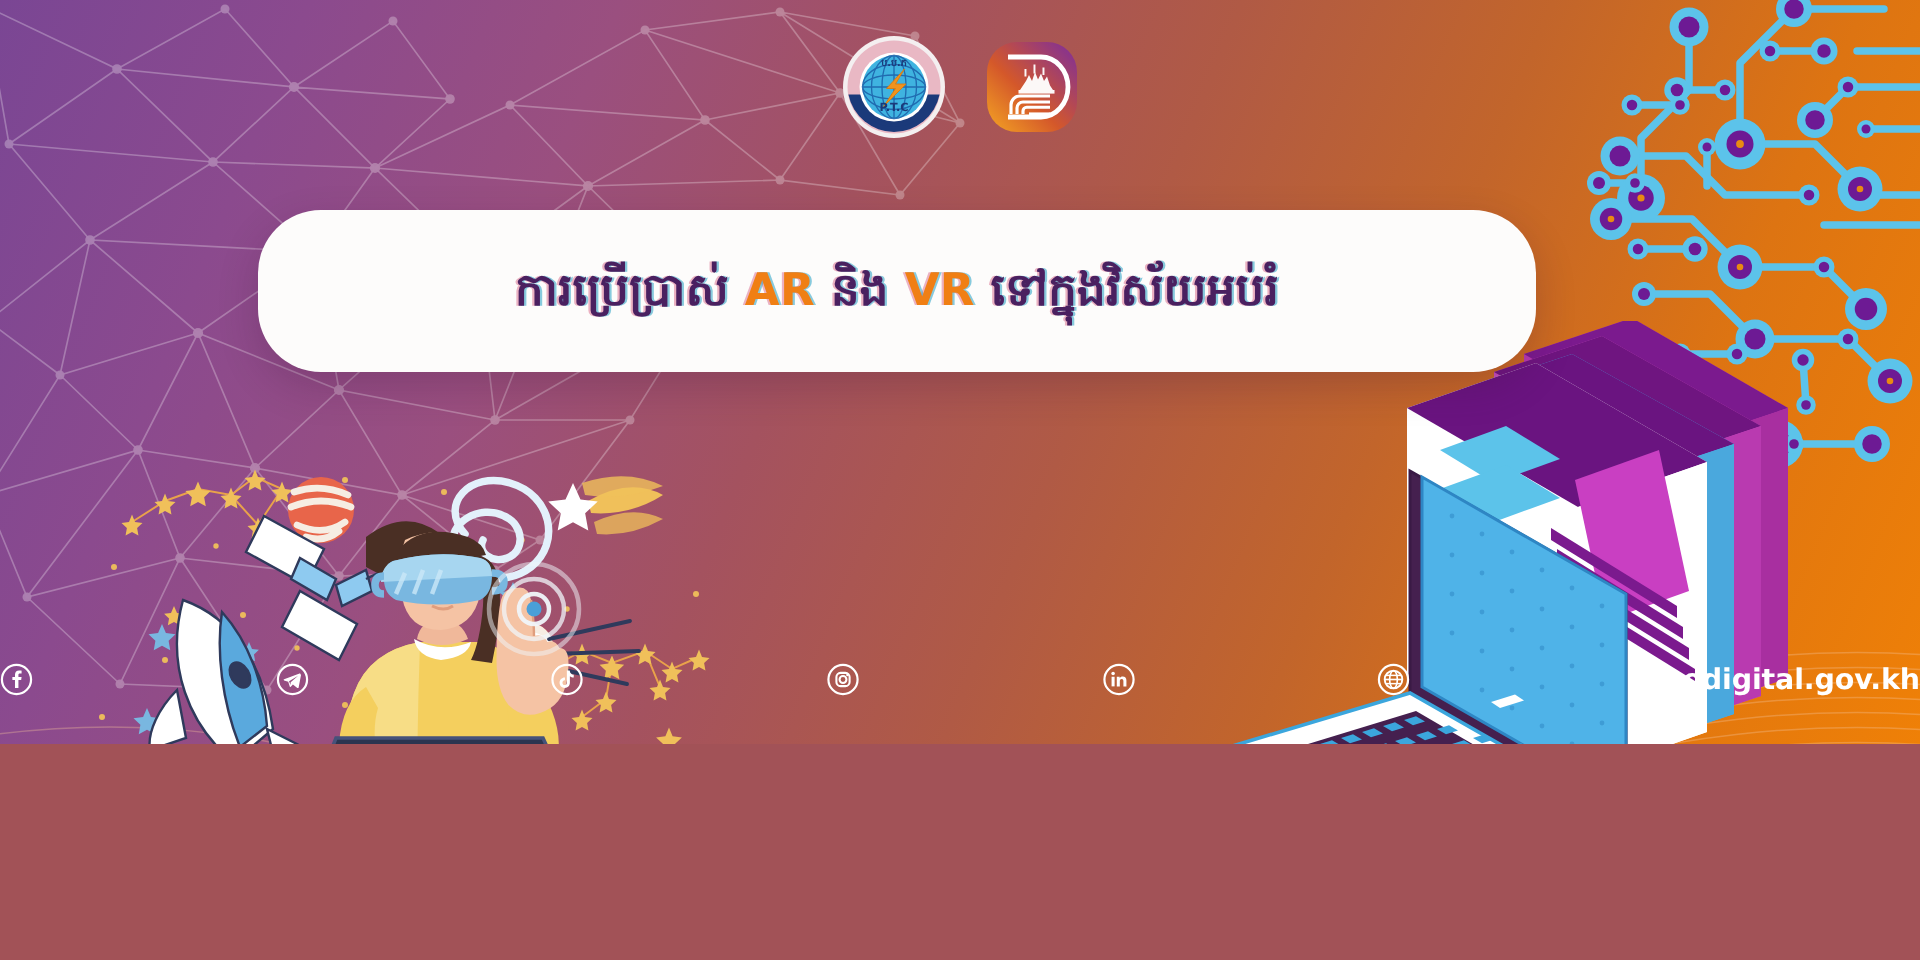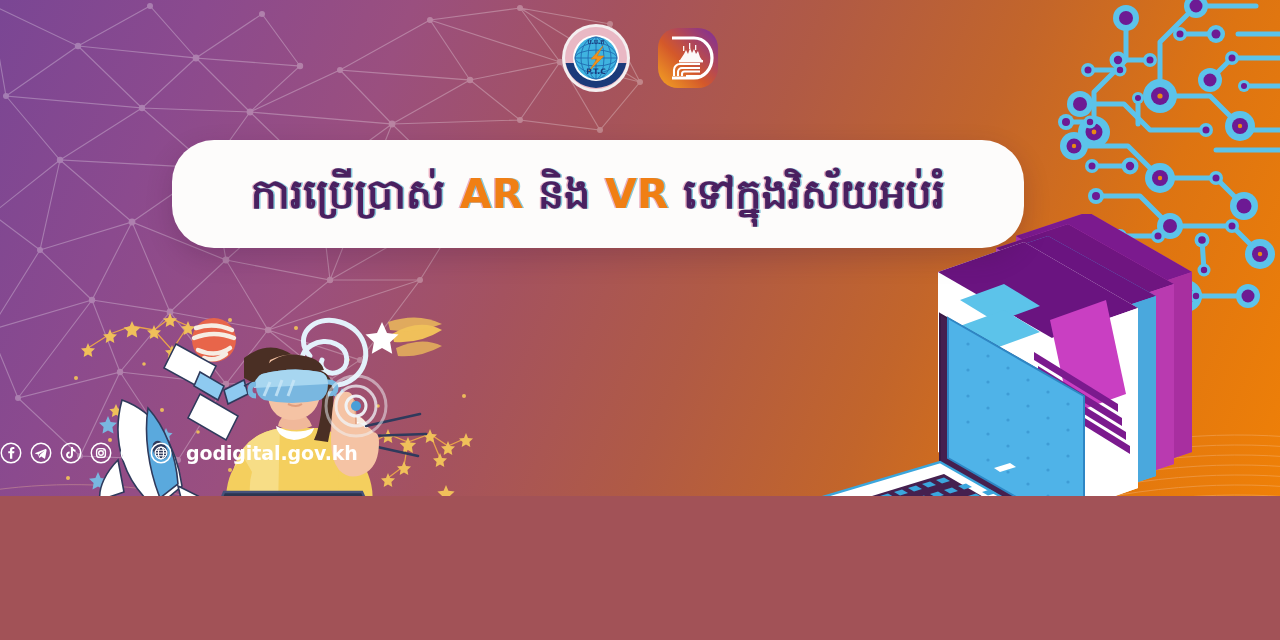--- a/index.html
+++ b/index.html
@@ -43,34 +43,34 @@
   
   .title-card{
     position:absolute;left:172px;top:140px;width:852px;height:108px;
     background:#fdfcfb;border-radius:42px;
     box-shadow:0 10px 26px rgba(60,20,60,.22);
     display:flex;align-items:center;justify-content:center;
     z-index:25;
   }
   .title-text{
     font-family:"DejaVu Sans","Liberation Sans",sans-serif;
-    font-size:41px;font-weight:bold;letter-spacing:.2px;
+    font-size:30px;font-weight:bold;letter-spacing:.2px;
     color:#4a2060;white-space:nowrap;line-height:1;
     text-shadow:1.5px 0 0 rgba(38,160,196,.55), -1.5px 0 0 rgba(200,40,90,.35);
   }
   .title-text .hl{color:#f07f14;}
 
   
   #person-art{position:absolute;left:48px;top:300px;z-index:12;}
   #laptop-art{position:absolute;left:788px;top:214px;z-index:20;}
 
   
   .footer{
     position:absolute;left:0;right:0;bottom:32px;
-    display:flex;justify-content:flex-start;align-items:center;gap:8px;
+    display:flex;justify-content:space-between;align-items:center;gap:8px;
     z-index:40;
   }
   .soc{width:22px;height:22px;display:block;}
   .site{
     color:#ffffff;font-size:19px;font-weight:bold;
     font-family:"DejaVu Sans","Liberation Sans",sans-serif;
     margin-left:6px;letter-spacing:-.1px;
   }
 </style>
 </head>

